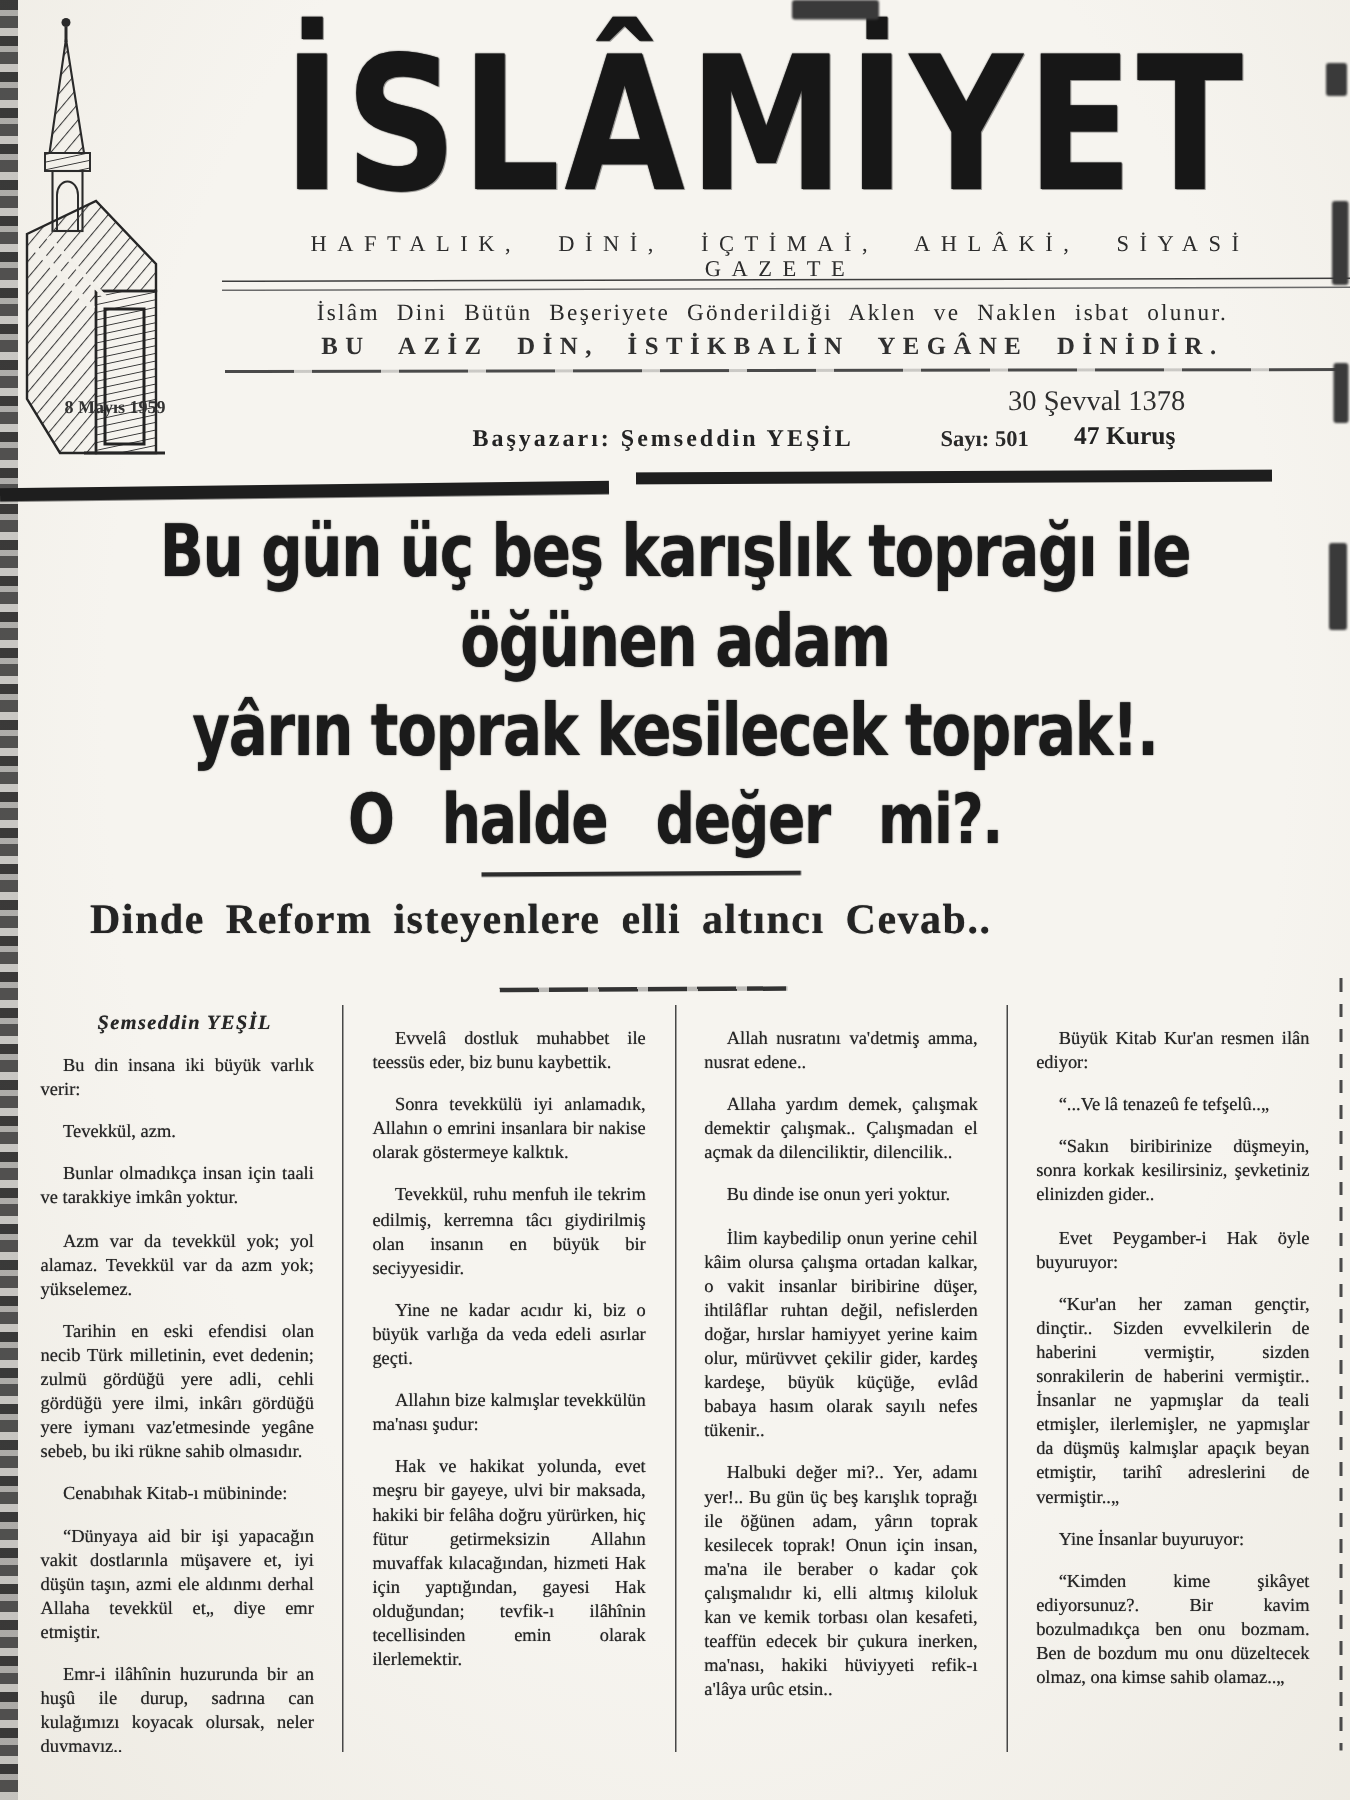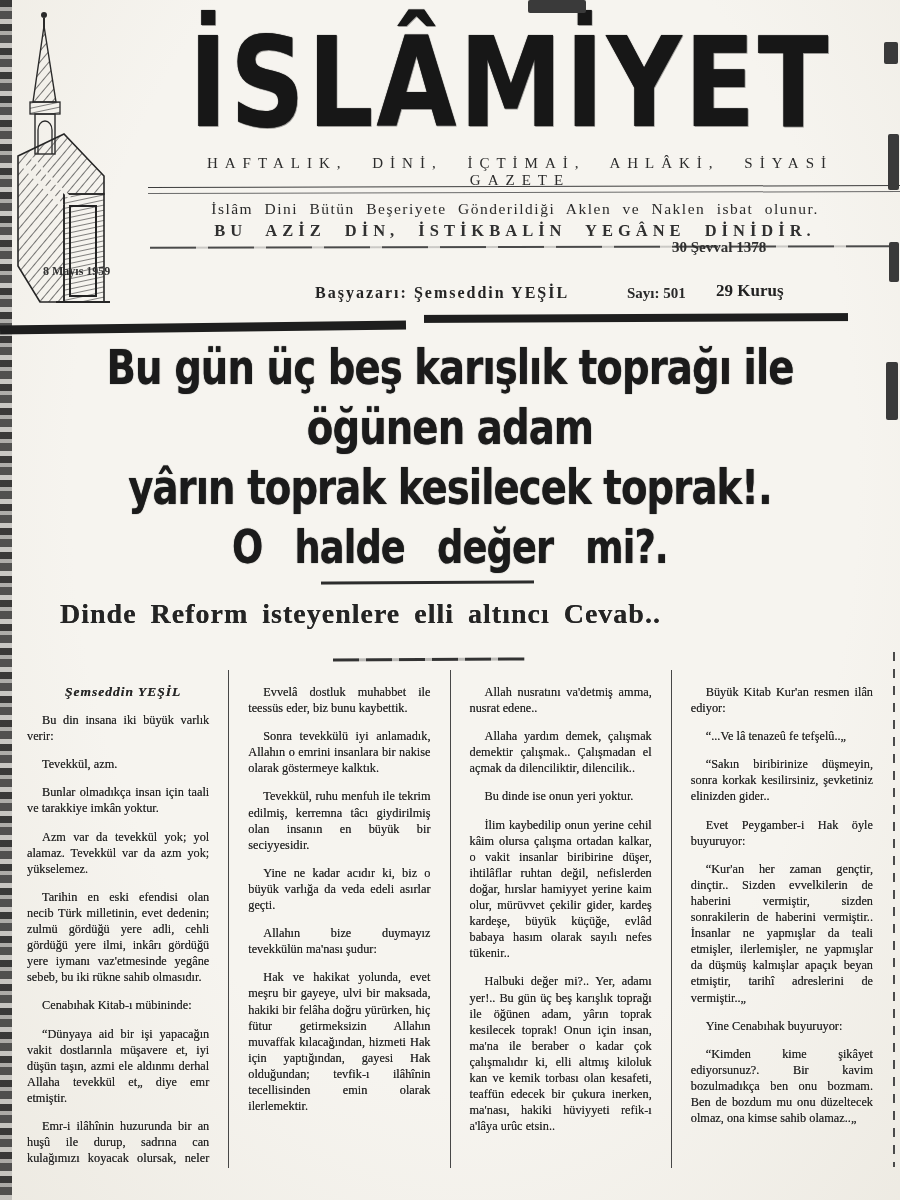--- a/index.html
+++ b/index.html
@@ -42,21 +42,21 @@
     position:absolute;left:150px;top:200px;width:730px;text-align:center;
     font-size:15.5px;letter-spacing:1.5px;word-spacing:6px;color:#2a2a2a;
   }
   .motto2{
     position:absolute;left:150px;top:221px;width:730px;text-align:center;
     font-size:16.5px;letter-spacing:5px;word-spacing:10px;color:#303030;font-weight:600;
   }
   .rule2{position:absolute;left:150px;top:246px;width:745px;height:2px;
     background:repeating-linear-gradient(90deg,#4a4a4a 0 46px, rgba(74,74,74,.25) 46px 58px);transform:rotate(-.1deg);}
   .date-greg{position:absolute;left:43px;top:264px;font-size:12px;font-weight:700;color:#333;}
-  .date-hijri{position:absolute;left:672px;top:239px;font-size:15px;font-weight:700;color:#2f2f2f;}
+  .date-hijri{position:absolute;left:672px;top:257px;font-size:19px;font-weight:400;color:#2f2f2f;}
   .editor{position:absolute;left:315px;top:284px;font-size:16px;font-weight:700;letter-spacing:2px;color:#242424;}
   .issue{position:absolute;left:627px;top:285px;font-size:15px;font-weight:700;color:#2a2a2a;}
   .price{position:absolute;left:716px;top:281px;font-size:17px;font-weight:700;color:#222;}
   .bar{position:absolute;height:9px;background:#1e1e1e;filter:blur(.4px);}
   .bar-left{left:0;top:323px;width:406px;transform:rotate(-.7deg);}
   .bar-right{left:424px;top:314px;width:424px;height:8px;transform:rotate(-.25deg);}
   
   .headline{
     position:absolute;left:20px;top:338px;width:860px;text-align:center;
     font-family:"DejaVu Sans", sans-serif;font-weight:bold;color:#1b1b1b;
@@ -79,21 +79,21 @@
     display:flex;flex-direction:row;
   }
   .col{
     flex:1 1 0;padding:2px 7px 0 7px;overflow:hidden;
     font-size:12.3px;line-height:16.1px;text-align:justify;color:#262626;
     text-shadow:0 0 .5px rgba(45,45,45,.75);
   }
   .col-divider{border-right:1.5px solid #474747;}
   .byline{
     text-align:center;font-style:italic;font-weight:700;font-size:13.5px;
-    letter-spacing:1px;margin:12px 0 8px 10px;
+    letter-spacing:1px;margin:2px 0 8px 10px;
   }
   .col p{margin:12px;text-indent:15px;}
   .col[data-column="3"] p{margin-bottom:3px;}
 </style>
 </head>
 <body>
 
 <div class="page">
 
   <div class="left-edge"></div>
@@ -125,21 +125,21 @@
   <div class="category">HAFTALIK, DİNİ, İÇTİMAİ, AHLÂKİ, SİYASİ GAZETE</div>
   <div class="rule1"></div>
   <div class="motto1">İslâm Dini Bütün Beşeriyete Gönderildiği Aklen ve Naklen isbat olunur.</div>
   <div class="motto2">BU AZİZ DİN, İSTİKBALİN YEGÂNE DİNİDİR.</div>
   <div class="rule2"></div>
 
   <div class="date-greg">8 Mayıs 1959</div>
   <div class="date-hijri">30 Şevval 1378</div>
   <div class="editor">Başyazarı: Şemseddin YEŞİL</div>
   <div class="issue">Sayı: 501</div>
-  <div class="price">29 Kuruş</div>
+  <div class="price">47 Kuruş</div>
 
   <div class="bar bar-left"></div>
   <div class="bar bar-right"></div>
 
   <div class="headline">
     <div class="hl1">Bu gün üç beş karışlık toprağı ile</div>
     <div class="hl2">öğünen adam</div>
     <div class="hl3">yârın toprak kesilecek toprak!.</div>
     <div class="hl4">O halde değer mi?.</div>
   </div>
@@ -158,37 +158,37 @@
         <p>Tarihin en eski efendisi olan necib Türk milletinin, evet dedenin; zulmü gördüğü yere adli, cehli gördüğü yere ilmi, inkârı gördüğü yere iymanı vaz'etmesinde yegâne sebeb, bu iki rükne sahib olmasıdır.</p>
         <p>Cenabıhak Kitab-ı mübininde:</p>
         <p>“Dünyaya aid bir işi yapacağın vakit dostlarınla müşavere et, iyi düşün taşın, azmi ele aldınmı derhal Allaha tevekkül et„ diye emr etmiştir.</p>
         <p>Emr-i ilâhînin huzurunda bir an huşû ile durup, sadrına can kulağımızı koyacak olursak, neler duymayız..</p>
       </div>
     <div class="col col-divider" data-column="1">
         <p>Evvelâ dostluk muhabbet ile teessüs eder, biz bunu kaybettik.</p>
         <p>Sonra tevekkülü iyi anlamadık, Allahın o emrini insanlara bir nakise olarak göstermeye kalktık.</p>
         <p>Tevekkül, ruhu menfuh ile tekrim edilmiş, kerremna tâcı giydirilmiş olan insanın en büyük bir seciyyesidir.</p>
         <p>Yine ne kadar acıdır ki, biz o büyük varlığa da veda edeli asırlar geçti.</p>
-        <p>Allahın bize duymayız tevekkülün ma'nası şudur:</p>
+        <p>Allahın bize kalmışlar tevekkülün ma'nası şudur:</p>
         <p>Hak ve hakikat yolunda, evet meşru bir gayeye, ulvi bir maksada, hakiki bir felâha doğru yürürken, hiç fütur getirmeksizin Allahın muvaffak kılacağından, hizmeti Hak için yaptığından, gayesi Hak olduğundan; tevfik-ı ilâhînin tecellisinden emin olarak ilerlemektir.</p>
       </div>
     <div class="col col-divider" data-column="2">
         <p>Allah nusratını va'detmiş amma, nusrat edene..</p>
         <p>Allaha yardım demek, çalışmak demektir çalışmak.. Çalışmadan el açmak da dilenciliktir, dilencilik..</p>
         <p>Bu dinde ise onun yeri yoktur.</p>
         <p>İlim kaybedilip onun yerine cehil kâim olursa çalışma ortadan kalkar, o vakit insanlar biribirine düşer, ihtilâflar ruhtan değil, nefislerden doğar, hırslar hamiyyet yerine kaim olur, mürüvvet çekilir gider, kardeş kardeşe, büyük küçüğe, evlâd babaya hasım olarak sayılı nefes tükenir..</p>
         <p>Halbuki değer mi?.. Yer, adamı yer!.. Bu gün üç beş karışlık toprağı ile öğünen adam, yârın toprak kesilecek toprak! Onun için insan, ma'na ile beraber o kadar çok çalışmalıdır ki, elli altmış kiloluk kan ve kemik torbası olan kesafeti, teaffün edecek bir çukura inerken, ma'nası, hakiki hüviyyeti refik-ı a'lâya urûc etsin..</p>
       </div>
     <div class="col" data-column="3">
         <p>Büyük Kitab Kur'an resmen ilân ediyor:</p>
         <p>“...Ve lâ tenazeû fe tefşelû..„</p>
         <p>“Sakın biribirinize düşmeyin, sonra korkak kesilirsiniz, şevketiniz elinizden gider..</p>
         <p>Evet Peygamber-i Hak öyle buyuruyor:</p>
         <p>“Kur'an her zaman gençtir, dinçtir.. Sizden evvelkilerin de haberini vermiştir, sizden sonrakilerin de haberini vermiştir.. İnsanlar ne yapmışlar da teali etmişler, ilerlemişler, ne yapmışlar da düşmüş kalmışlar apaçık beyan etmiştir, tarihî adreslerini de vermiştir..„</p>
-        <p>Yine Cenabıhak buyuruyor:</p>
+        <p>Yine İnsanlar buyuruyor:</p>
         <p>“Kimden kime şikâyet ediyorsunuz?. Bir kavim bozulmadıkça ben onu bozmam. Ben de bozdum mu onu düzeltecek olmaz, ona kimse sahib olamaz..„</p>
       </div>
   </div>
 
   <div class="artifact" style="left:528px;top:0;width:58px;height:13px"></div>
   <div class="artifact" style="left:884px;top:42px;width:14px;height:22px"></div>
   <div class="artifact" style="left:888px;top:134px;width:11px;height:56px"></div>
   <div class="artifact" style="left:889px;top:242px;width:10px;height:40px"></div>
   <div class="artifact" style="left:886px;top:362px;width:12px;height:58px"></div>
   <div class="right-dash"></div>

